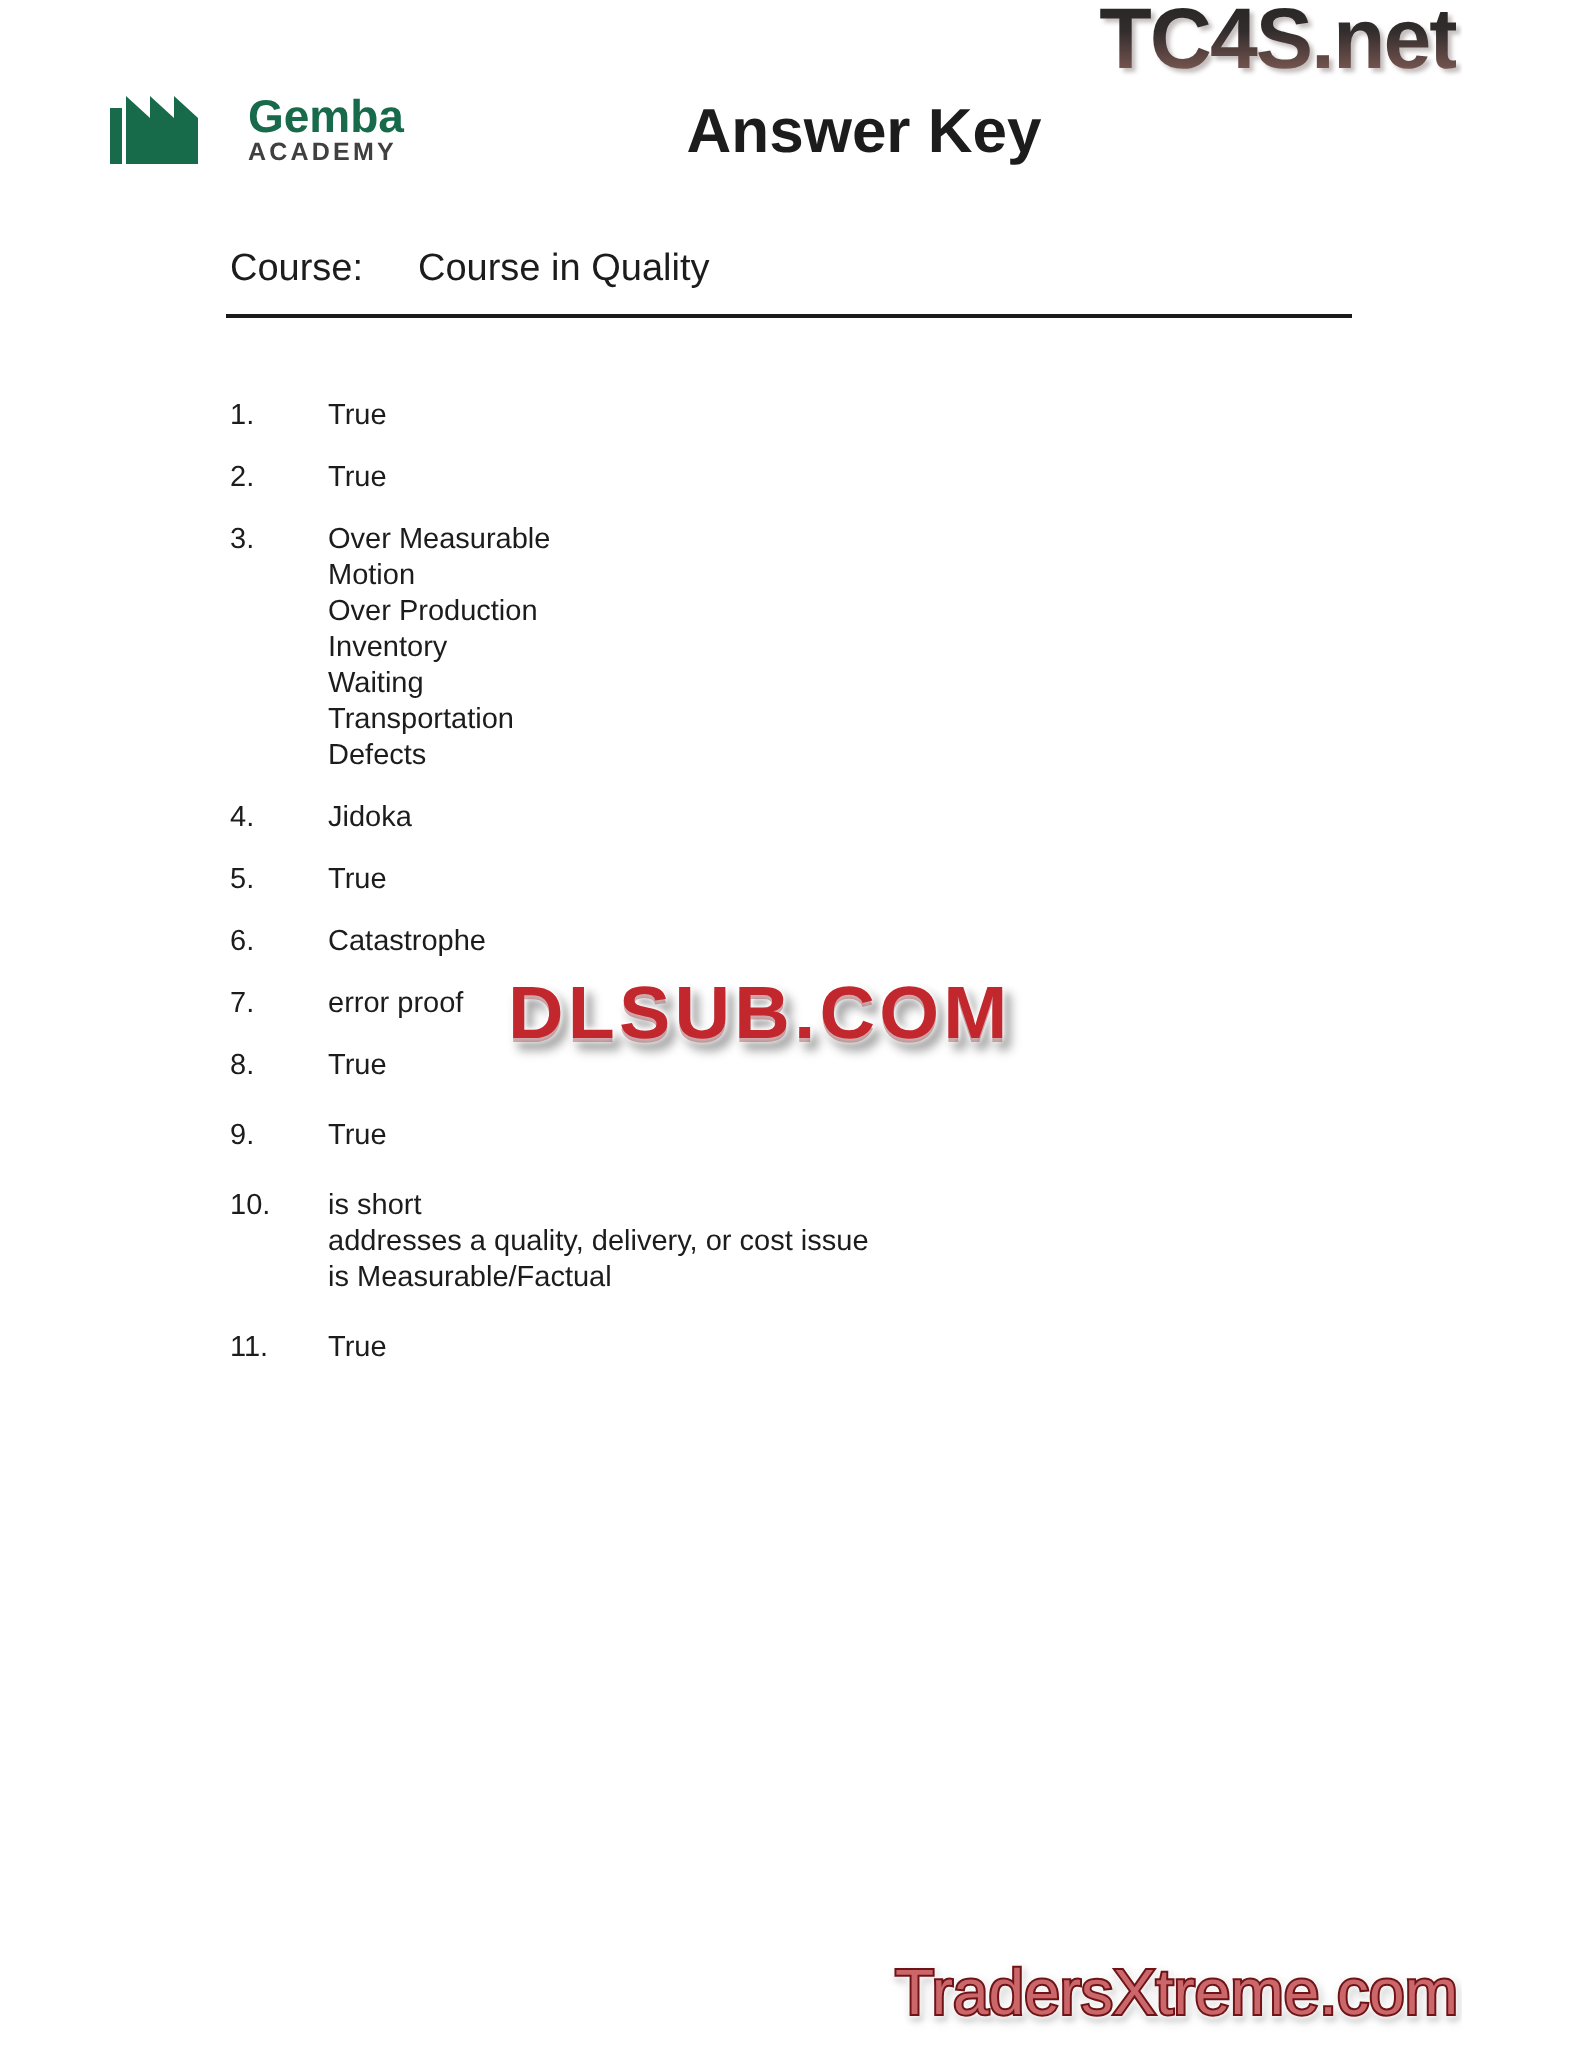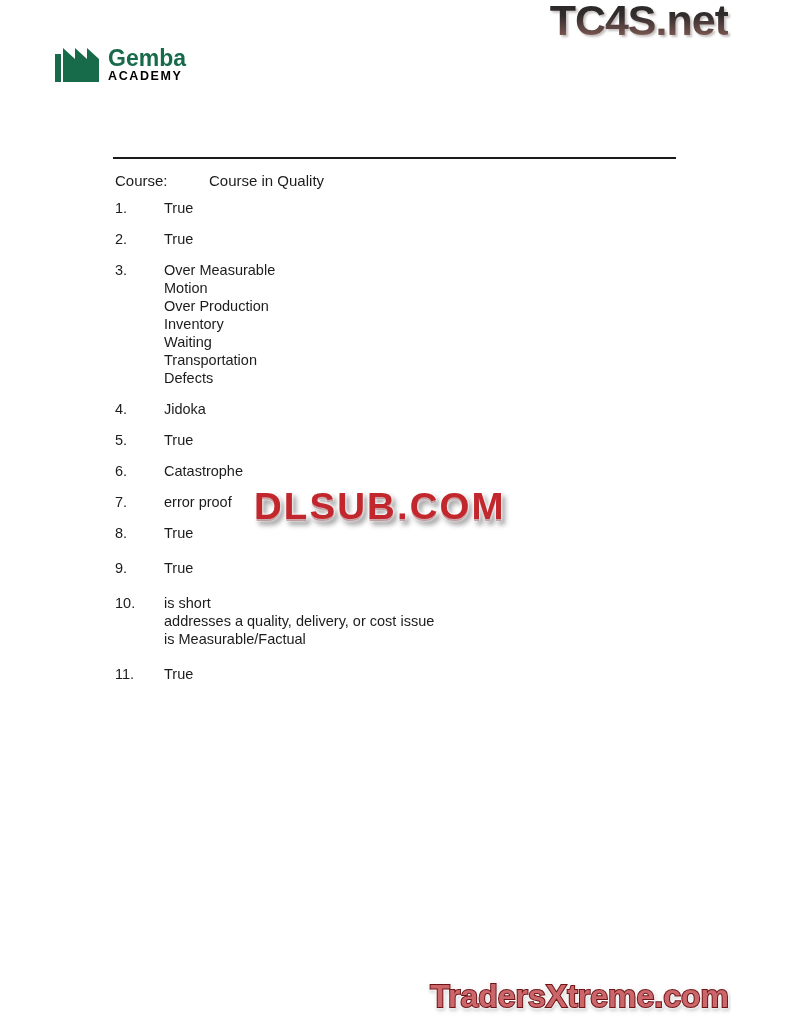--- a/index.html
+++ b/index.html
@@ -30,21 +30,21 @@
     white-space: nowrap;
   }
 
   
   .logo {
     position: absolute;
     left: 55px;
     top: 44px;
     display: flex;
     align-items: center;
-    gap: 7px;
+    gap: 23px;
   }
   .logo-text { display: flex; flex-direction: column; }
   .logo-brand {
     font-size: 23px;
     font-weight: bold;
     line-height: 21px;
     letter-spacing: 0px;
   }
   .logo-sub {
     font-size: 12.5px;
@@ -63,22 +63,21 @@
     font-weight: bold;
     white-space: nowrap;
   }
 
   
   .course-row {
     position: absolute;
     left: 115px;
     top: 124px;
     display: flex;
-    font-size: 15px;
-    margin-top: 48px;
+    font-size: 19px;
   }
   .course-label { flex: 0 0 94px; }
   .course-rule {
     position: absolute;
     left: 113px;
     top: 157px;
     width: 563px;
     height: 2px;
     background: #1a1a1a;
   }
@@ -114,21 +113,21 @@
             drop-shadow(3px 4px 2px rgba(0,0,0,0.35));
     white-space: nowrap;
   }
 
   
   .wm-bottom {
     position: absolute;
     right: 2px;
     top: 978px;
     font-size: 32px;
-    font-weight: bold;
+    font-weight: normal;
     letter-spacing: 0px;
     color: #cb666a;
     -webkit-text-stroke: 2px #6e1316;
     paint-order: stroke fill;
     filter: drop-shadow(0 0 1px #ffffff) drop-shadow(0 0 2px rgba(255,255,255,0.9))
             drop-shadow(1px 2px 1px rgba(0,0,0,0.2));
     white-space: nowrap;
   }
 </style>
 </head>
@@ -140,24 +139,25 @@
 
   <div class="logo">
     <span>
       <svg width="46" height="38" viewBox="0 0 46 38" xmlns="http://www.w3.org/2000/svg">
         <polygon points="0,38 0,10 6,10 6,38" fill="#176a4a"></polygon>
         <polygon points="8,38 8,4 20,15 20,4 32,15 32,4 44,15 44,38" fill="#176a4a"></polygon>
       </svg>
     </span>
     <span class="logo-text">
       <span class="logo-brand" style="color:#176a4a">Gemba</span>
-      <span class="logo-sub" style="color:#000000">ACADEMY</span>
+      <span class="logo-sub" style="color:#404040">ACADEMY</span>
     </span>
   </div>
 
+  <div class="title">Answer Key</div>
 
   <div class="course-row">
     <span class="course-label">Course:</span>
     <span class="course-value">Course in Quality</span>
   </div>
   <div class="course-rule"></div>
 
   <div class="answers">
 
       <div class="answer-row">

